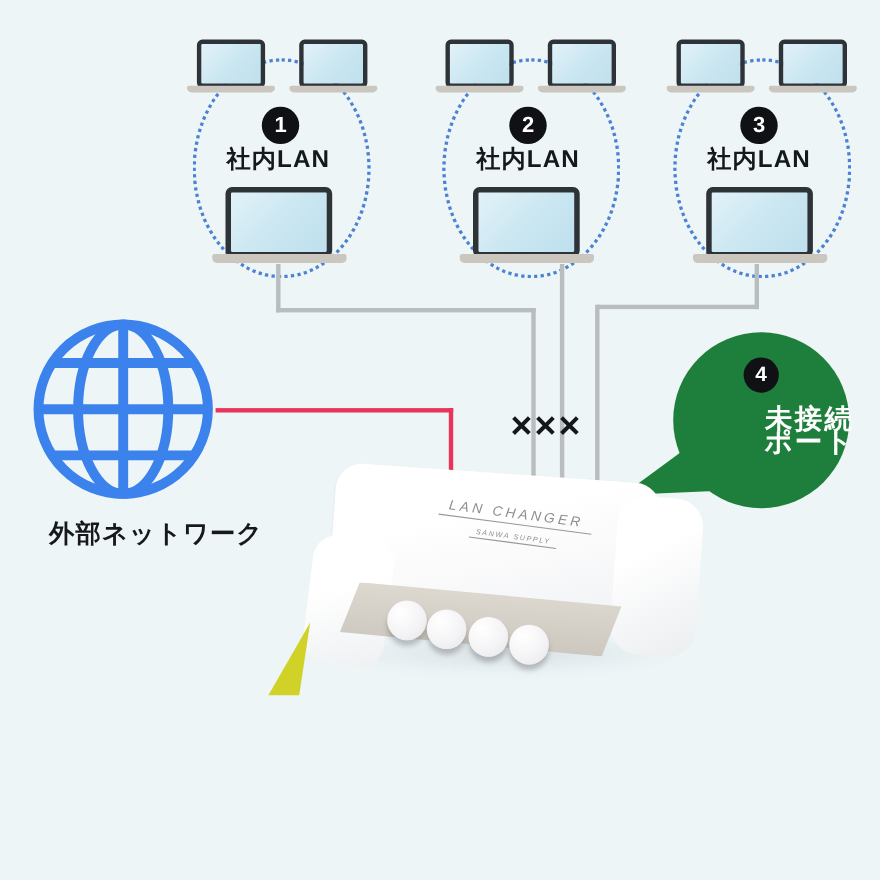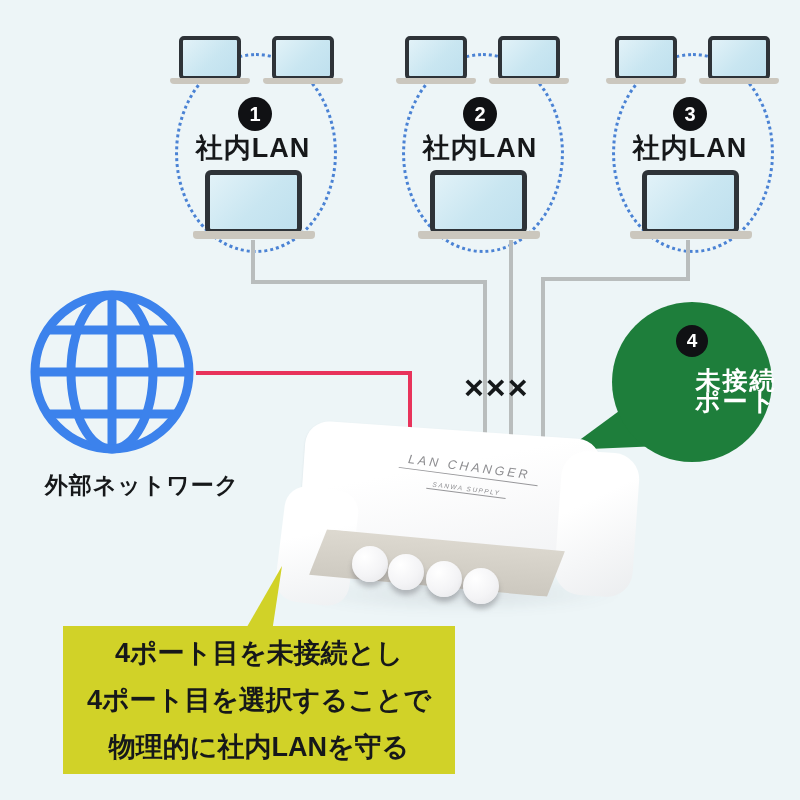--- a/index.html
+++ b/index.html
@@ -14,21 +14,21 @@
   .laptop .screen{box-sizing:border-box;border:4px solid #2e3338;border-radius:5px;
     background:linear-gradient(135deg,#e2f2f8 0%,#c9e6f1 55%,#bfe0ee 100%);}
   .laptop .base{position:absolute;background:#cbc7be;border-radius:2px 2px 4px 4px;}
   .laptop.small .screen{width:62px;height:44px;}
   .laptop.small .base{left:-9px;top:42px;width:80px;height:6px;}
   .laptop.big .screen{width:97px;height:64px;border-width:5px;border-radius:6px;}
   .laptop.big .base{left:-12px;top:61px;width:122px;height:8px;}
 
   .badge{position:absolute;width:34px;height:34px;border-radius:50%;background:#101114;color:#fff;
     display:flex;align-items:center;justify-content:center;font-weight:bold;font-size:20px;z-index:3;}
-  .group-label{position:absolute;width:200px;text-align:center;font-size:27px;font-weight:bold;
+  .group-label{position:absolute;width:200px;text-align:center;font-size:22px;font-weight:bold;
     color:#16181a;letter-spacing:1px;z-index:3;}
 
   .cable{position:absolute;background:#b9bdbd;z-index:2;}
   .redline{position:absolute;background:#e8335b;z-index:2;}
   .connect-label{position:absolute;width:140px;text-align:center;font-size:24px;font-weight:bold;
     color:#e8335b;letter-spacing:6px;z-index:3;}
   .x-marks{position:absolute;font-size:34px;font-weight:bold;color:#15181a;letter-spacing:2px;z-index:3;}
 
   .globe{position:absolute;z-index:2;}
   .ext-label{position:absolute;width:212px;text-align:center;font-size:23px;font-weight:bold;
@@ -174,19 +174,14 @@
   <div class="dev dev-btn" style="left:426px;top:561px;"></div>
   <div class="dev dev-btn" style="left:463px;top:568px;"></div>
   <div class="dev dev-brand">
     <div class="name">LAN CHANGER</div>
     <div class="maker">SANWA SUPPLY</div>
   </div>
 
   <svg class="callout-tail" width="60" height="72" viewBox="0 0 60 72">
     <polygon points="6,70 44,4 34,70" fill="#d1d228"></polygon>
   </svg>
-  <div class="callout">
-    <div>4ポート目を未接続とし</div>
-    <div>4ポート目を選択することで</div>
-    <div>物理的に社内LANを守る</div>
-  </div>
 
 </div>
 
 </body></html>

